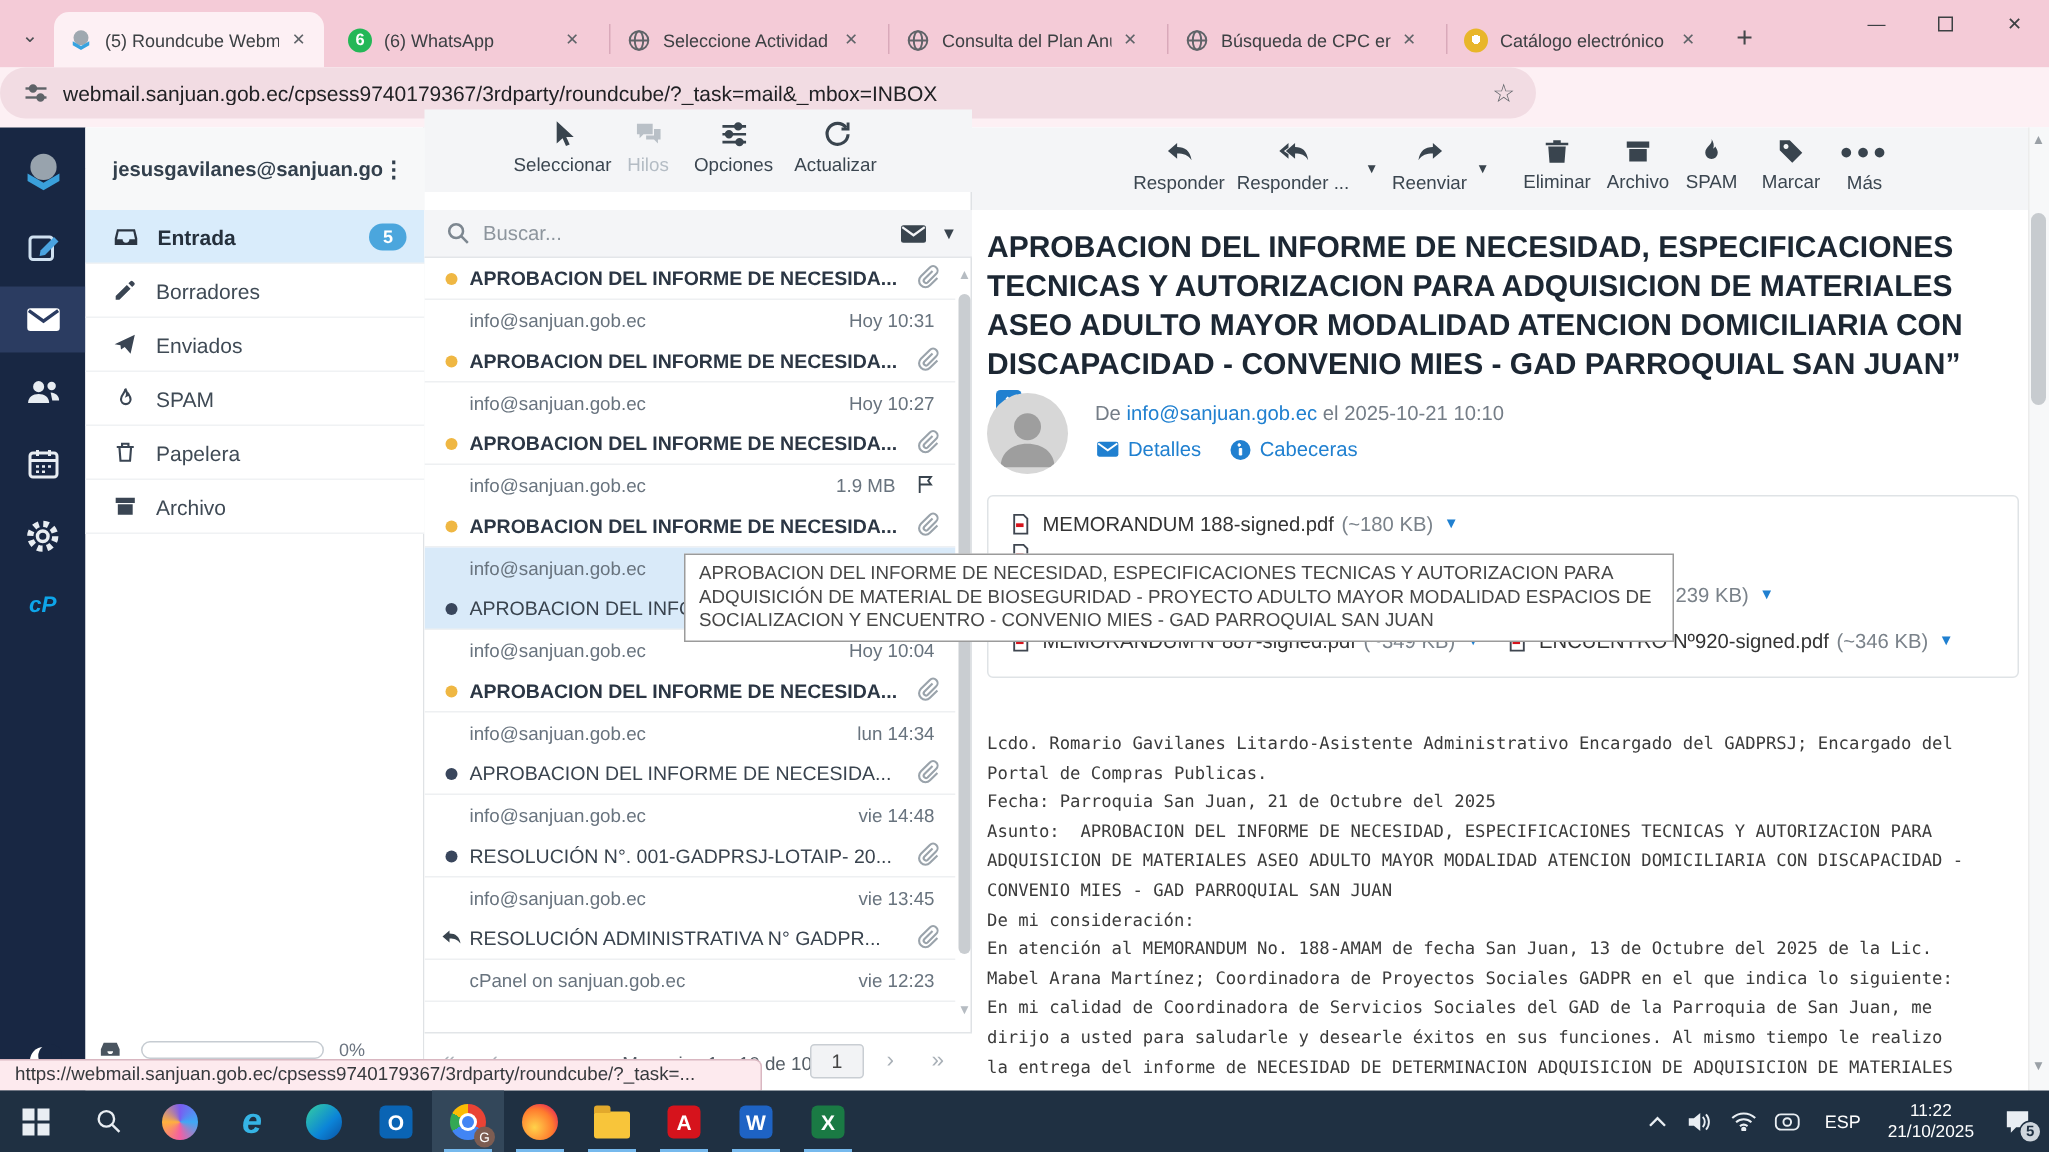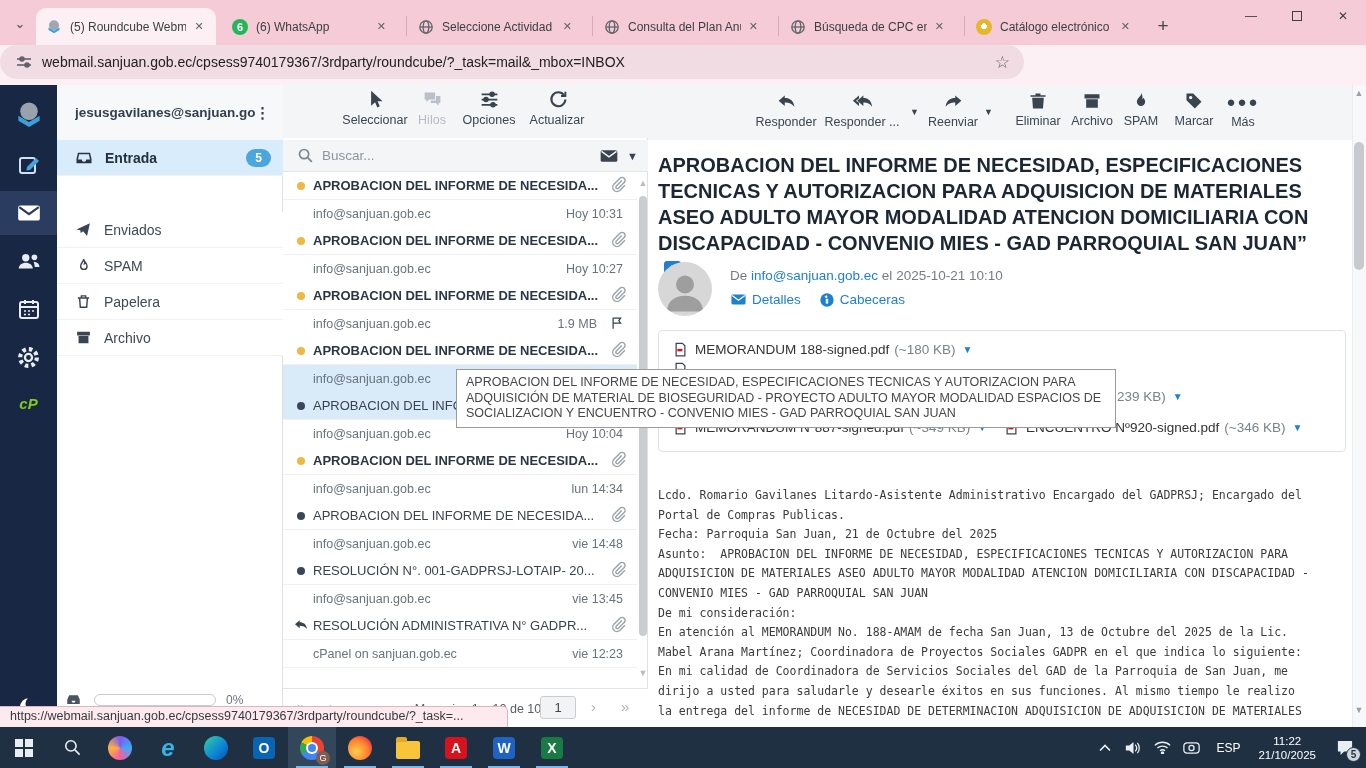--- a/index.html
+++ b/index.html
@@ -55,21 +55,21 @@
   .folder.selected{background:#d9ecfb;font-weight:bold;color:#25303c;}
   .folder .flabel{margin-left:12px;}
   .badge{position:absolute;right:12px;background:#4ba6dd;color:#fff;font-size:12px;font-weight:bold;
     border-radius:10px;padding:2px 9px;}
   .quota{left:65px;top:692px;width:210px;display:flex;align-items:center;}
   .quota-bar{width:122px;height:12px;border:1px solid #c6ccd2;border-radius:6px;background:#fff;margin-left:12px;}
   .quota-txt{font-size:12px;color:#6b7480;margin-left:10px;}
 
   
   .mlist{left:283px;top:85px;width:365px;height:642px;background:#fff;border-right:1px solid #dfe2e5;}
-  .mtoolbar{left:283px;top:83px;width:365px;height:55px;background:#f4f5f7;}
+  .mtoolbar{left:283px;top:73px;width:365px;height:55px;background:#f4f5f7;}
   .tbtn{position:absolute;width:86px;top:6px;display:flex;flex-direction:column;align-items:center;
     font-size:12.5px;color:#3b4650;}
   .tbtn .lbl{margin-top:3px;}
   .tbtn.disabled{color:#b4bcc4;}
   .searchrow{left:283px;top:140px;width:365px;height:32px;background:#f4f5f7;border-bottom:1px solid #e3e6e9;
     display:flex;align-items:center;}
   .searchrow .ph{font-size:13.5px;color:#8d959d;margin-left:8px;flex:1;}
   #msg-list{left:283px;top:172px;width:354px;height:516px;overflow:hidden;}
   .msg{position:relative;border-bottom:1px solid #eef0f2;}
   .msg.selected{background:#d9eaf9;}
@@ -291,21 +291,21 @@
           <path d="M3 10h18M8 3v4M16 3v4"></path>
           <path d="M7 14h2M11 14h2M15 14h2M7 17.5h2M11 17.5h2" stroke-width="1.6"></path>
         </svg>
     </div>
     <div class="abs rail-btn" style="top:250px;">
       <svg viewBox="0 0 24 24" width="25" height="25" fill="none" stroke="#e8edf2">
           <circle cx="12" cy="12" r="8" stroke-width="4" stroke-dasharray="3.4 2.9"></circle>
           <circle cx="12" cy="12" r="3.4" stroke-width="2.2"></circle>
         </svg>
     </div>
-    <div class="abs rail-btn" style="top:296px;font-style:italic;font-weight:bold;color:#84cc16;font-size:15px;">cP</div>
+    <div class="abs rail-btn" style="top:296px;font-style:italic;font-weight:bold;color:#0ea5e9;font-size:15px;">cP</div>
     <div class="abs rail-btn" style="top:600px;">
       <svg viewBox="0 0 24 24" width="24" height="24">
           <circle cx="12" cy="12" r="9" fill="#fff"></circle>
           <circle cx="16.5" cy="9" r="8" fill="#182743"></circle>
         </svg>
     </div>
     <div class="abs rail-btn" style="top:646px;color:#fff;font-size:21px;font-weight:bold;">?</div>
 
   </div>
 
@@ -313,20 +313,26 @@
   <div class="abs acct">
     <span class="name">jesusgavilanes@sanjuan.gob....</span>
     <span class="dots">⋮</span>
   </div>
   <div class="abs folder selected" style="top:140px;">
     <svg viewBox="0 0 24 24" width="18" height="18" fill="#2b3542">
         <path d="M4 5h16l2 8v6H2v-6zm0 9h5a3 3 0 0 0 6 0h5l-1.5-7h-13z"></path>
       </svg>
     <span class="flabel">Entrada</span>
     <span class="badge">5</span>
+  </div>
+  <div class="abs folder" style="top:176px;">
+    <svg viewBox="0 0 24 24" width="17" height="17" fill="#3a4553">
+        <path d="M3 17.5V21h3.5L17 10.5 13.5 7zM15 5.5L18.5 9l2-2a1.4 1.4 0 0 0 0-2L19 3.5a1.4 1.4 0 0 0-2 0z"></path>
+      </svg>
+    <span class="flabel">Borradores</span>
   </div>
   <div class="abs folder" style="top:212px;">
     <svg viewBox="0 0 24 24" width="17" height="17" fill="#3a4553">
         <path d="M2 12L21 3l-4 18-5.5-6.5L8 17l-.5-4z"></path>
       </svg>
     <span class="flabel">Enviados</span>
   </div>
   <div class="abs folder" style="top:248px;">
     <svg viewBox="0 0 24 24" width="17" height="17" fill="none" stroke="#3a4553" stroke-width="2">
         <path d="M12 3c1 3-4 5-4 10a4.5 4.5 0 0 0 9 0c0-2-1-3.5-2-5-.5 1-1.5 1.5-1.5 1.5C14.5 7 13 5 12 3z"></path>

